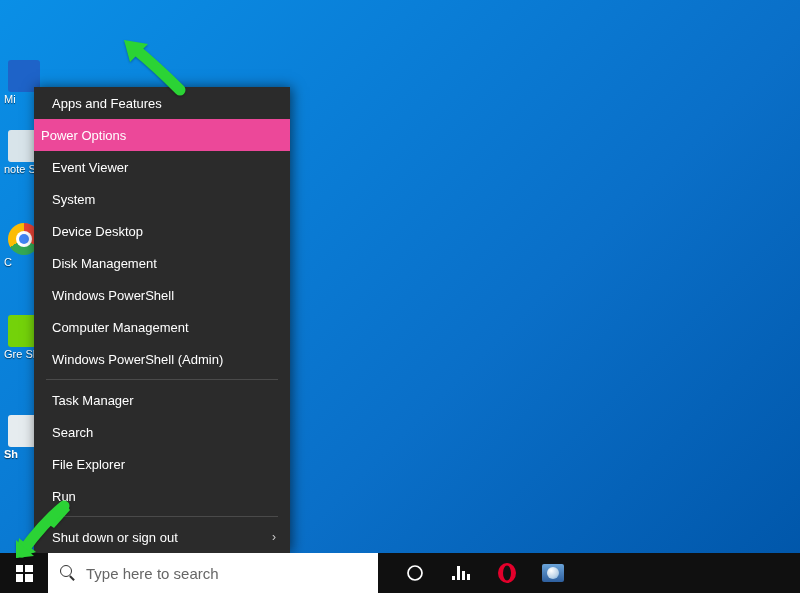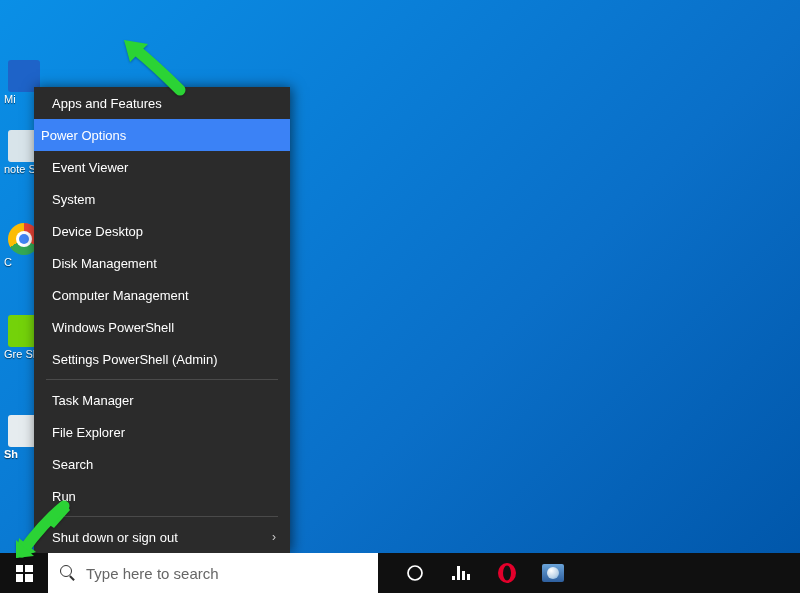--- a/index.html
+++ b/index.html
@@ -17,21 +17,21 @@
   .mag::before{content:"";position:absolute;left:0;top:0;width:10px;height:10px;border:1.6px solid #333;border-radius:50%;}
   .mag::after{content:"";position:absolute;left:10px;top:10px;width:6px;height:1.6px;background:#333;transform:rotate(45deg);transform-origin:left;}
   .searchbox span{color:#666;font-size:15px;}
   .spacer{flex:0 0 14px;}
   .tbitem{width:46px;height:40px;display:flex;align-items:center;justify-content:center;color:#fff;cursor:pointer;}
   .tvbars{position:relative;width:18px;height:14px;}
   .tvbars .b{position:absolute;bottom:0;width:3px;background:#fff;}
   
   .menu{position:absolute;left:34px;bottom:40px;width:256px;background:#2b2b2b;color:#fff;font-size:13px;box-shadow:2px 0 12px rgba(0,0,0,.55);}
   .menu .item{height:32px;display:flex;align-items:center;padding:0 18px;cursor:default;position:relative;}
-  .menu .item.hover{background:#3b82f6;padding-left:7px;}
+  .menu .item.hover{background:#ec4899;padding-left:7px;}
   .menu .sep{height:1px;background:#4a4a4a;margin:4px 12px;}
   .menu .chev{position:absolute;right:14px;top:50%;transform:translateY(-50%);font-size:12px;color:#ccc;}
   
   .arrow{position:absolute;fill:#2bd335;filter:drop-shadow(0 1px 1px rgba(0,0,0,.3));pointer-events:none;}
 </style>
 </head>
 <body>
 
 <div class="desktop"></div>
 
@@ -74,37 +74,37 @@
     <div class="item">
       <span>System</span>
     </div>
     <div class="item">
       <span>Device Desktop</span>
     </div>
     <div class="item">
       <span>Disk Management</span>
     </div>
     <div class="item">
+      <span>Windows PowerShell</span>
+    </div>
+    <div class="item">
       <span>Computer Management</span>
     </div>
     <div class="item">
-      <span>Windows PowerShell</span>
-    </div>
-    <div class="item">
-      <span>Settings PowerShell (Admin)</span>
+      <span>Windows PowerShell (Admin)</span>
     </div>
     <div class="sep"></div>
     <div class="item">
       <span>Task Manager</span>
     </div>
     <div class="item">
-      <span>File Explorer</span>
+      <span>Search</span>
     </div>
     <div class="item">
-      <span>Search</span>
+      <span>File Explorer</span>
     </div>
     <div class="item">
       <span>Run</span>
     </div>
     <div class="sep"></div>
     <div class="item">
       <span>Shut down or sign out</span>
       <span class="chev">›</span>
     </div>
   </div>

